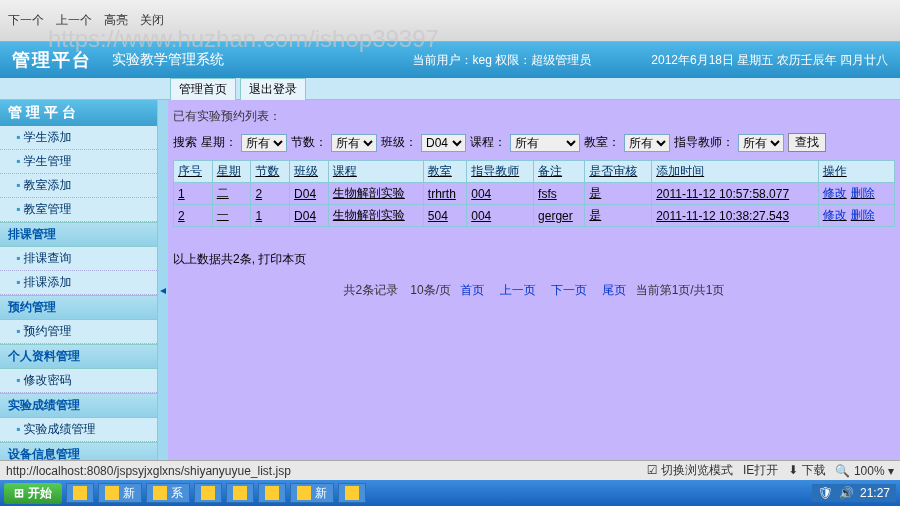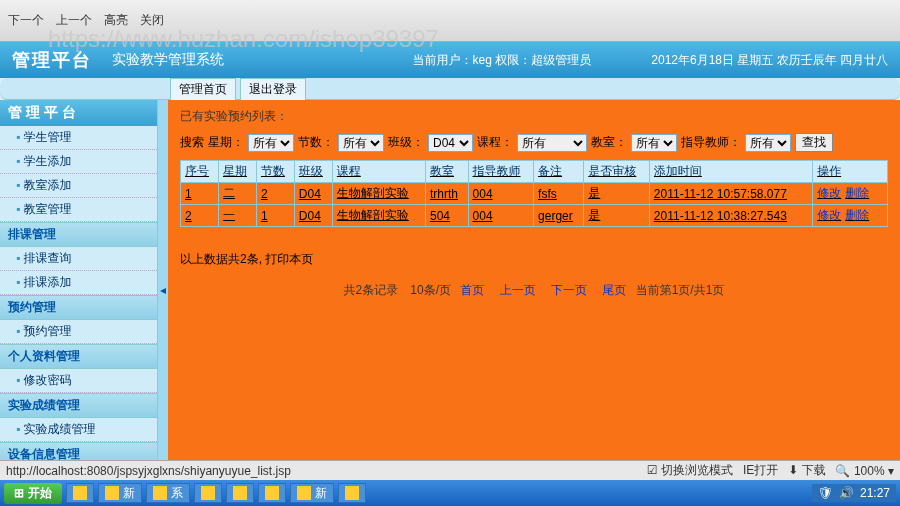--- a/index.html
+++ b/index.html
@@ -4,29 +4,29 @@
 <style>
 * { margin: 0; padding: 0; box-sizing: border-box; font-family: "SimSun", Arial, sans-serif; font-size: 12px; }
 body { background: #e0f0f8; width: 900px; height: 506px; overflow: hidden; position: relative; }
 .watermark { position: absolute; top: 25px; left: 48px; font-size: 24px; color: rgba(200,200,200,0.7); z-index: 100; font-family: Arial; pointer-events: none; }
 .browser-bar { height: 42px; background: linear-gradient(#f0f0f0,#d8d8d8); border-bottom: 1px solid #aaa; display: flex; align-items: center; padding: 0 8px; gap: 12px; color: #333; }
 .browser-bar span { cursor: pointer; }
 .header { height: 36px; background: linear-gradient(#4fb8e8,#2890c8); display: flex; align-items: center; padding: 0 12px; color: #fff; }
 .header .title { font-size: 18px; font-weight: bold; color: #fff; margin-right: 20px; letter-spacing: 2px; }
 .header .sys { font-size: 14px; color: #fff; }
 .header .info { margin-left: auto; display: flex; gap: 60px; color: #fff; }
-.tabs { height: 22px; background: #c8e8f8; border-bottom: 1px solid #8cc; display: flex; align-items: center; padding-left: 170px; gap: 4px; border-radius: 7px; }
+.tabs { height: 22px; background: #c8e8f8; border-bottom: 1px solid #8cc; display: flex; align-items: center; padding-left: 170px; gap: 4px; }
 .tab { padding: 2px 8px; background: #e8f4fc; border: 1px solid #8cc; border-bottom: none; cursor: pointer; }
 .main { display: flex; height: 380px; }
 .sidebar { width: 158px; background: #d0ecf8; border-right: 1px solid #8cc; overflow-y: auto; }
 .side-title { background: linear-gradient(#5cc0e8,#3ca0d0); color: #fff; padding: 4px 8px; font-size: 14px; font-weight: bold; letter-spacing: 4px; }
 .side-cat { background: linear-gradient(#b0e0f0,#90d0e8); padding: 3px 8px; border-top: 1px solid #8cc; border-bottom: 1px solid #8cc; color: #05a; font-weight: bold; cursor: pointer; }
 .side-item { padding: 3px 8px 3px 16px; color: #036; cursor: pointer; border-bottom: 1px dotted #aad; }
 .side-item::before { content: "▪ "; color: #39c; }
-.content { flex: 1; background: #f97316; padding: 8px 12px; overflow: auto; }
+.content { flex: 1; background: #c4b5fd; padding: 8px 5px; overflow: auto; }
 .notice { color: #333; margin-bottom: 8px; }
 .search-row { display: flex; align-items: center; gap: 4px; margin-bottom: 8px; flex-wrap: wrap; }
 .search-row select { border: 1px solid #7ac; height: 18px; font-size: 12px; }
 .search-btn { border: 1px solid #888; background: #eee; padding: 0 6px; cursor: pointer; }
 table { width: 100%; border-collapse: collapse; text-decoration: underline; }
 th, td { border: 1px solid #8cc8d8; padding: 2px 4px; text-align: left; font-size: 12px; }
 th { background: #d0ecf8; color: #036; font-weight: normal; }
 .summary { margin-top: 24px; }
 .pager { text-align: center; margin-top: 14px; color: #333; }
 .pager a { margin: 0 6px; color: #03c; text-decoration: none; cursor: pointer; }
@@ -63,22 +63,22 @@
 
 <div class="tabs">
   <div class="tab">管理首页</div>
   <div class="tab">退出登录</div>
 </div>
 
 <div class="main">
   <div class="sidebar">
     <div class="side-title">管理平台</div>
     <div id="sidebar-body">
+        <div class="side-item">学生添加</div>
         <div class="side-item">学生管理</div>
-        <div class="side-item">学生添加</div>
         <div class="side-item">教室添加</div>
         <div class="side-item">教室管理</div>
         <div class="side-cat">排课管理</div>
         <div class="side-item">排课查询</div>
         <div class="side-item">排课添加</div>
         <div class="side-cat">预约管理</div>
         <div class="side-item">预约管理</div>
         <div class="side-cat">个人资料管理</div>
         <div class="side-item">修改密码</div>
         <div class="side-cat">实验成绩管理</div>

